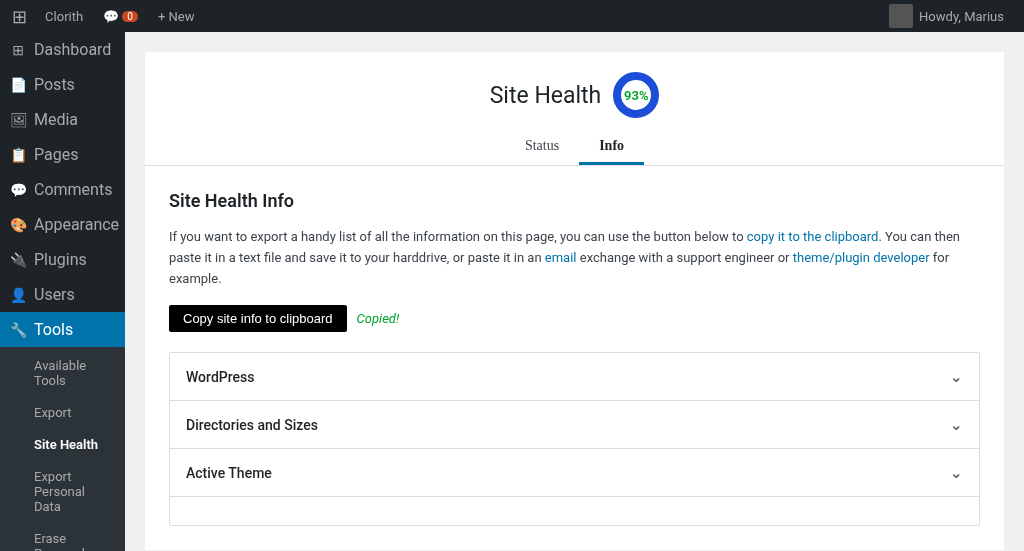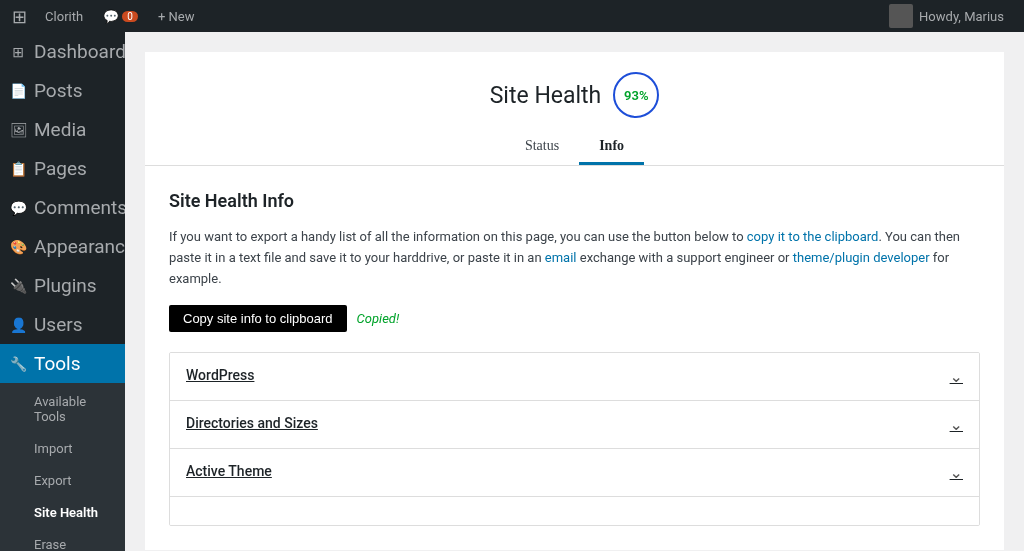--- a/index.html
+++ b/index.html
@@ -39,21 +39,21 @@
       align-items: center;
       gap: 8px;
       padding: 8px 10px;
       color: #a7aaad;
       cursor: pointer;
       font-size: 13px;
       white-space: nowrap;
     }
     .menu-item.active { background: #0073aa; color: #fff; }
     .menu-item .menu-icon { font-size: 14px; width: 16px; text-align: center; flex-shrink: 0; }
-    .menu-item .menu-label { font-size: 19px; }
+    .menu-item .menu-label { font-size: 16px; }
 
     
     .submenu { background: #2c3338; }
     .submenu .sub-item {
       display: block;
       padding: 11px 10px 6px 34px;
       color: #a7aaad;
       cursor: pointer;
       font-size: 13px;
     }
@@ -80,21 +80,21 @@
       justify-content: center;
       gap: 12px;
       margin-bottom: 12px;
     }
     .page-title {
       font-size: 23px;
       font-weight: 400;
       color: #1d2327;
     }
     .health-score {
-      border: 2px solid #1d4ed8;
+      border: 8px solid #1d4ed8;
       border-radius: 50%;
       width: 46px;
       height: 46px;
       display: flex;
       align-items: center;
       justify-content: center;
       font-size: 13px;
       font-weight: 600;
       color: #00a32a;
     }
@@ -173,25 +173,25 @@
       overflow: hidden;
     }
     .accordion-item {
       border-bottom: 1px solid #ddd;
       background: #fff;
     }
     .accordion-item:last-child { border-bottom: none; }
     .accordion-header {
       display: flex;
       justify-content: space-between;
+      align-items: center;
       padding: 14px 16px;
       cursor: pointer;
       font-size: 14px;
       color: #1d2327;
-      text-decoration: underline;
     }
     .accordion-label { font-weight: 500; }
     .chevron-icon { color: #555; font-size: 16px; }
 
     
     ::-webkit-scrollbar { width: 6px; }
     ::-webkit-scrollbar-track { background: #f0f0f1; }
     ::-webkit-scrollbar-thumb { background: #c0c0c0; border-radius: 3px; }
   </style>
 </head>
@@ -247,23 +247,23 @@
       <span class="menu-icon">👤</span>
       <span class="menu-label">Users</span>
     </div>
     <div class="menu-item active">
       <span class="menu-icon">🔧</span>
       <span class="menu-label">Tools</span>
     </div>
 
     <div class="submenu">
       <div class="sub-item">Available Tools</div>
-      <div class="sub-item">Import</div>
       <div class="sub-item">Export</div>
       <div class="sub-item active">Site Health</div>
+      <div class="sub-item">Export Personal Data</div>
       <div class="sub-item">Erase Personal Data</div>
     </div>
 
   </div>
 
   <div id="wpcontent">
 
     <div class="page-header">
       <div class="page-title-row">
         <h1 class="page-title">Site Health</h1>

